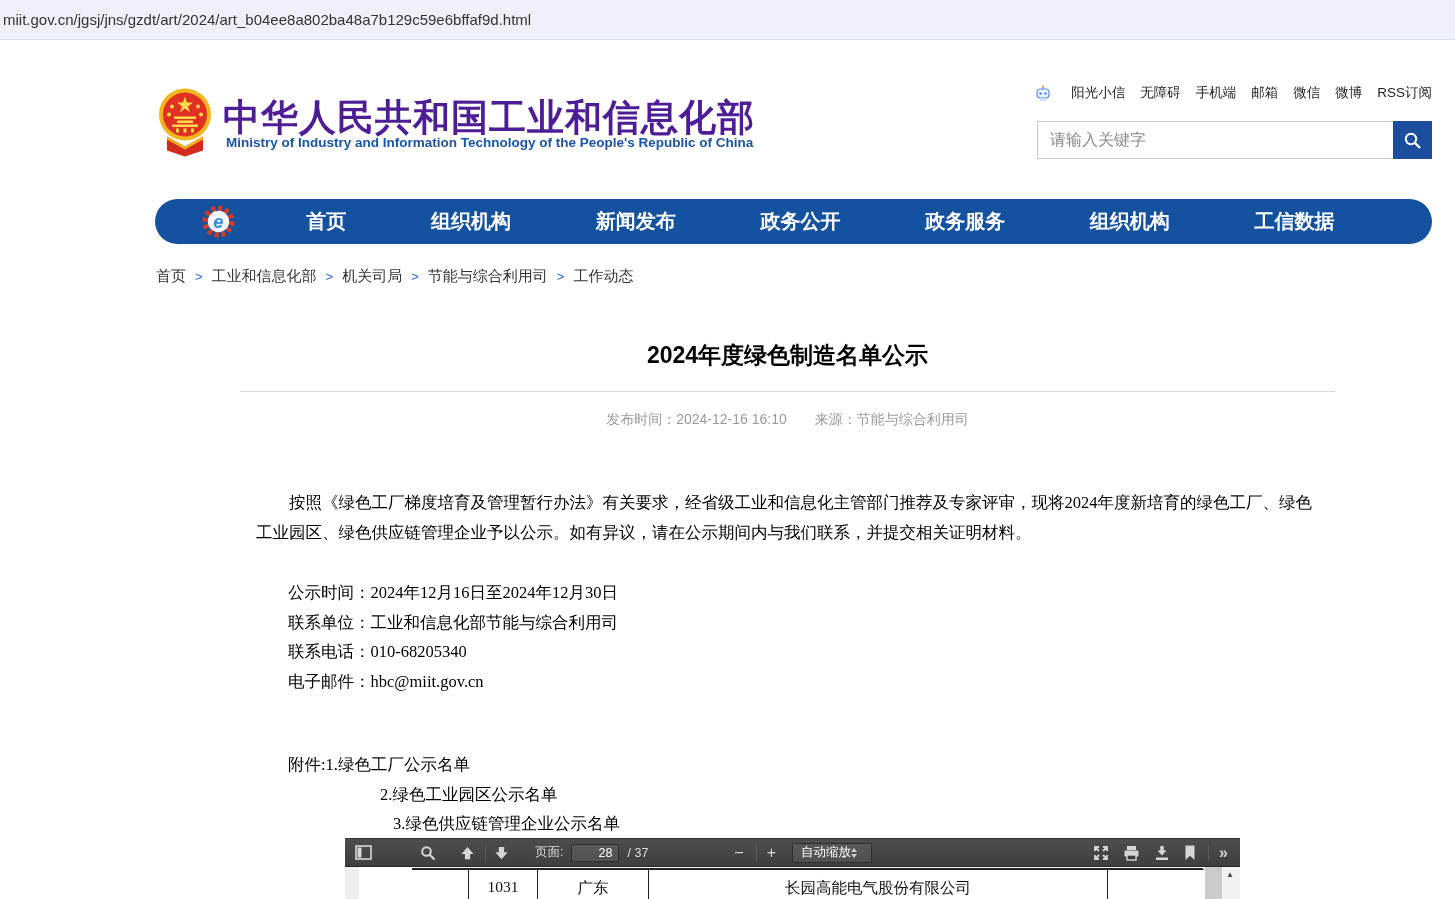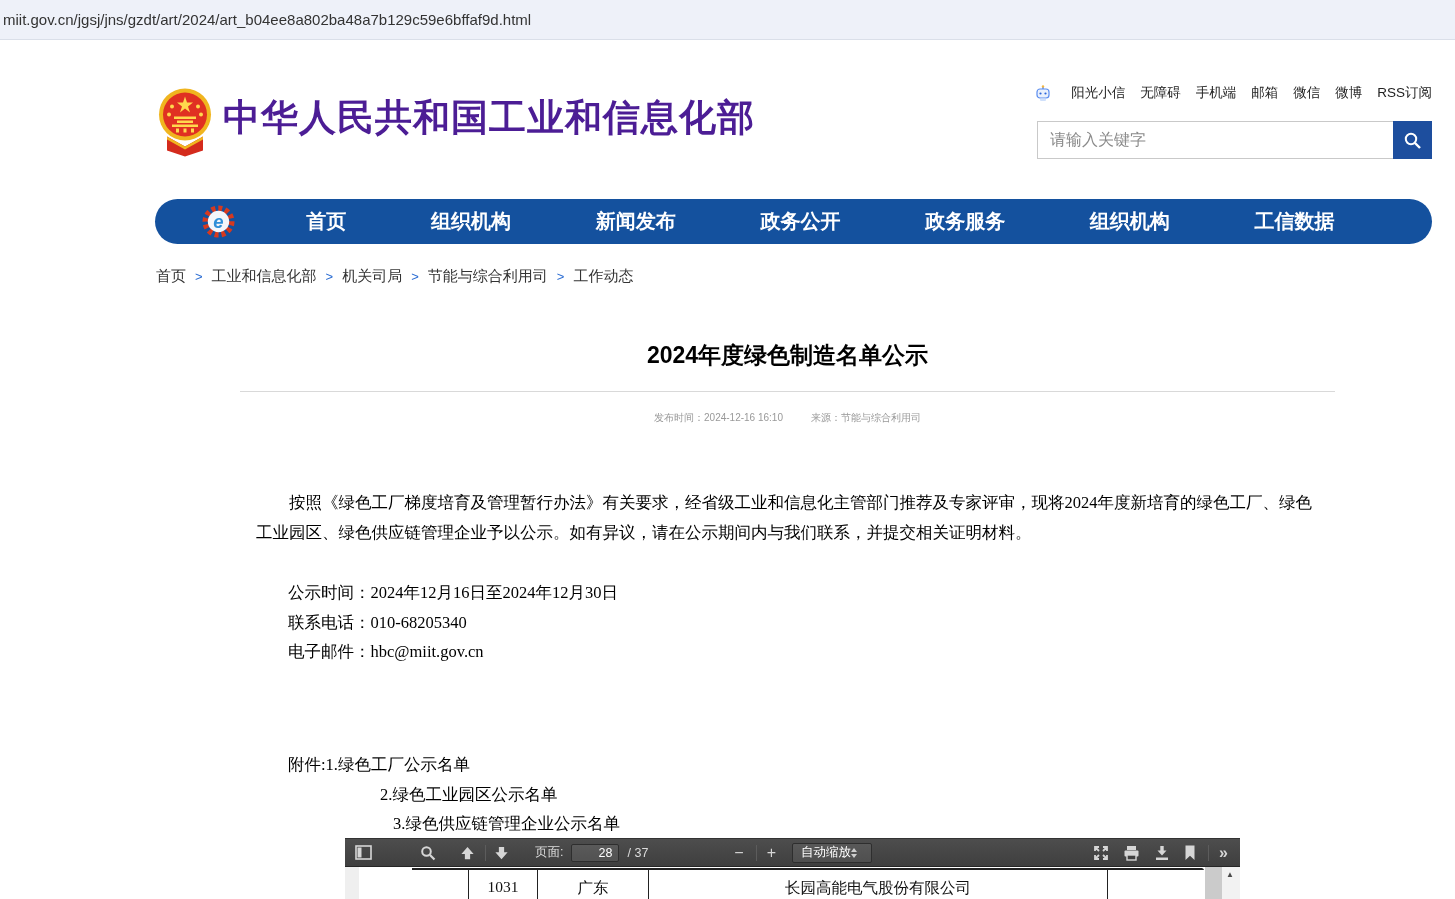--- a/index.html
+++ b/index.html
@@ -41,21 +41,21 @@
   .breadcrumb { position:absolute; left:156px; top:267px; display:flex; gap:9px; align-items:center;
                 font-size:15px; color:#333; }
   .crumb { cursor:pointer; white-space:nowrap; }
   .crumb-sep { color:#2a6cd3; font-size:13px; }
 
   
   .article-title { position:absolute; left:240px; top:340px; width:1095px; text-align:center;
                    font-size:23px; font-weight:bold; color:#000; }
   .title-rule { position:absolute; left:240px; top:391px; width:1095px; border-top:1px solid #d9d9d9; }
   .article-meta { position:absolute; left:240px; top:411px; width:1095px; text-align:center;
-                  font-size:10px; color:#999; }
+                  font-size:14px; color:#999; }
   .article-meta .gap { display:inline-block; width:28px; }
 
   .serif { font-family:"Liberation Serif","DejaVu Serif",serif; }
   .lead { position:absolute; left:256px; top:488px; width:1072px; font-size:16.5px; color:#000;
           line-height:29.5px; text-indent:2em; }
   .details { position:absolute; left:288px; top:578px; font-size:16.5px; color:#000; line-height:29.7px; }
   .attachments { position:absolute; left:240px; top:750px; font-size:16.5px; color:#000; line-height:29.6px; }
   .attachments .a1 { padding-left:48px; }
   .attachments .a2 { padding-left:140px; }
   .attachments .a3 { padding-left:153px; }
@@ -117,20 +117,21 @@
     <circle cx="43" cy="28" r="2" fill="#ffd84d"></circle>
     <rect x="16" y="30" width="22" height="2.5" fill="#ffd84d"></rect>
     <rect x="19" y="34" width="16" height="2.5" fill="#ffd84d"></rect>
     <rect x="14" y="38" width="26" height="2.5" fill="#ffd84d"></rect>
     <rect x="18" y="42" width="3" height="4" fill="#ffd84d"></rect>
     <rect x="25.5" y="42" width="3" height="4" fill="#ffd84d"></rect>
     <rect x="33" y="42" width="3" height="4" fill="#ffd84d"></rect>
   </svg>
 
   <div class="site-title">中华人民共和国工业和信息化部</div>
+  <div class="site-subtitle">Ministry of Industry and Information Technology of the People's Republic of China</div>
 
   <div class="quick-links">
     <span class="ql">
       <svg width="16" height="17" viewBox="0 0 16 17">
         <line x1="8" y1="1" x2="8" y2="4" stroke="#5b8def" stroke-width="1.5"></line>
         <circle cx="8" cy="1.5" r="1.2" fill="#f4b63f"></circle>
         <rect x="2" y="4" width="12" height="9" rx="3" fill="#eaf1fd" stroke="#5b8def" stroke-width="1.2"></rect>
         <circle cx="5.5" cy="8.5" r="1.1" fill="#2b66d9"></circle>
         <circle cx="10.5" cy="8.5" r="1.1" fill="#2b66d9"></circle>
         <rect x="5" y="13.5" width="6" height="2.5" rx="1" fill="#cfe0fb"></rect>
@@ -199,20 +200,21 @@
   <div class="article-title">2024年度绿色制造名单公示</div>
   <div class="title-rule"></div>
   <div class="article-meta">
     <span>发布时间：</span><span>2024-12-16 16:10</span><span class="gap"></span><span>来源：</span><span>节能与综合利用司</span>
   </div>
 
   <p class="lead serif">按照《绿色工厂梯度培育及管理暂行办法》有关要求，经省级工业和信息化主管部门推荐及专家评审，现将2024年度新培育的绿色工厂、绿色工业园区、绿色供应链管理企业予以公示。如有异议，请在公示期间内与我们联系，并提交相关证明材料。</p>
 
   <div class="details serif">
     <div>公示时间：2024年12月16日至2024年12月30日</div>
+    <div>联系单位：工业和信息化部节能与综合利用司</div>
     <div>联系电话：010-68205340</div>
     <div>电子邮件：hbc@miit.gov.cn</div>
   </div>
 
   <div class="attachments serif">
     <div class="a1">附件:1.绿色工厂公示名单</div>
     <div class="a2">2.绿色工业园区公示名单</div>
     <div class="a3">3.绿色供应链管理企业公示名单</div>
   </div>
 

